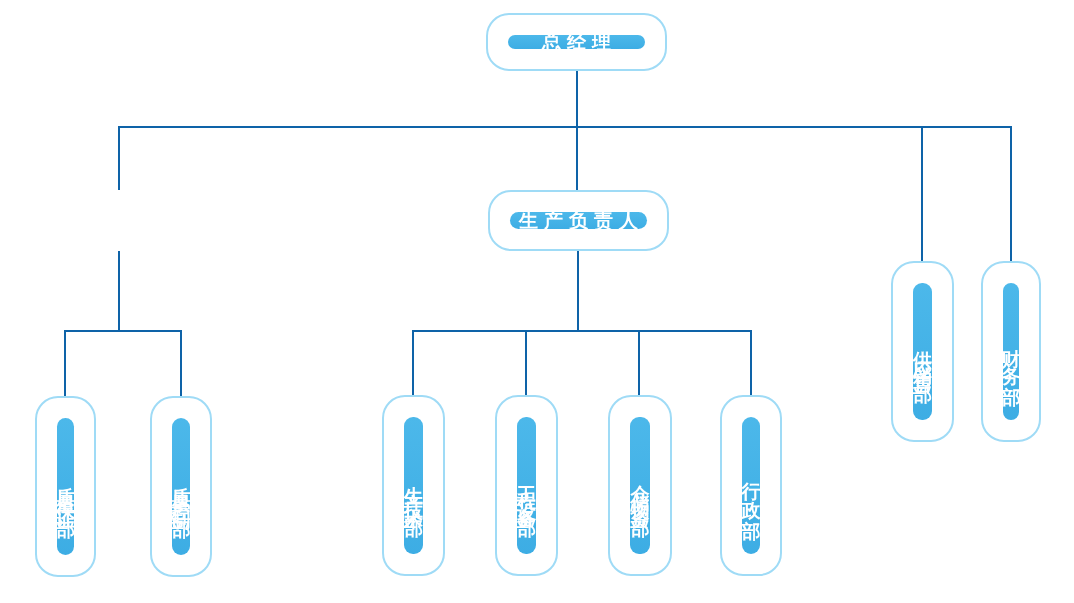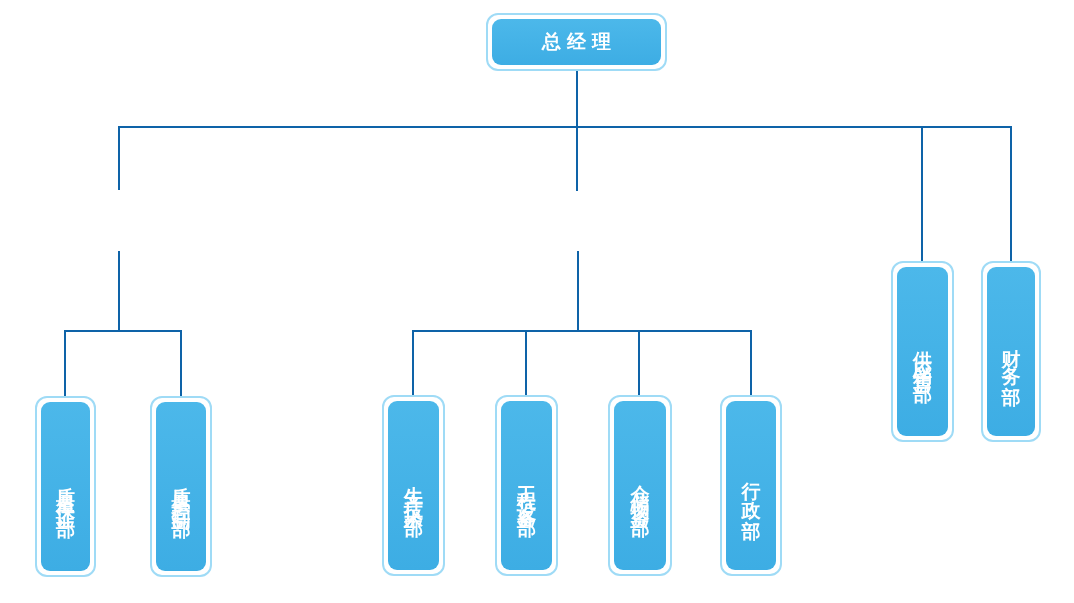--- a/index.html
+++ b/index.html
@@ -19,22 +19,22 @@
   .cline {
     position: absolute;
     background: #0e63a8;
   }
   
   .node {
     position: absolute;
     box-sizing: border-box;
     background: #ffffff;
     border: 2px solid #9fdbf6;
-    border-radius: 12px;
-    padding: 4px;
+    border-radius: 23px;
+    padding: 20px;
     display: flex;
   }
   .node .fill {
     flex: 1;
     background: linear-gradient(180deg, #4cb8ea 0%, #3dade4 100%);
     border-radius: 9px;
     display: flex;
     align-items: center;
     justify-content: center;
     color: #ffffff;
@@ -109,20 +109,25 @@
   <div class="cline" style="left:638px; top:330px; width:2px; height:65px;"></div>
   <div class="cline" style="left:750px; top:330px; width:2px; height:65px;"></div>
 
   <div class="node" id="node-gm">
     <div class="fill">
       <span class="h-label">总经理</span>
     </div>
   </div>
 
 
+  <div class="node" id="node-pd">
+    <div class="fill">
+      <span class="h-label">生产负责人</span>
+    </div>
+  </div>
 
   <div class="node" id="node-ss">
     <div class="fill">
       <span class="v-label v5">供应销售部</span>
     </div>
   </div>
 
   <div class="node" id="node-fin">
     <div class="fill">
       <span class="v-label v3">财务部</span>

